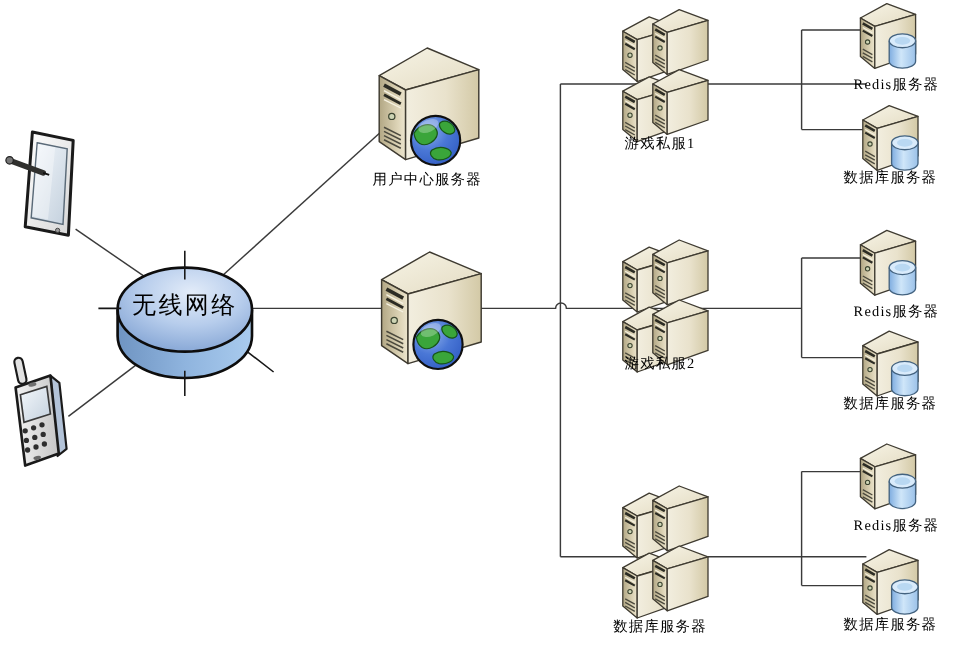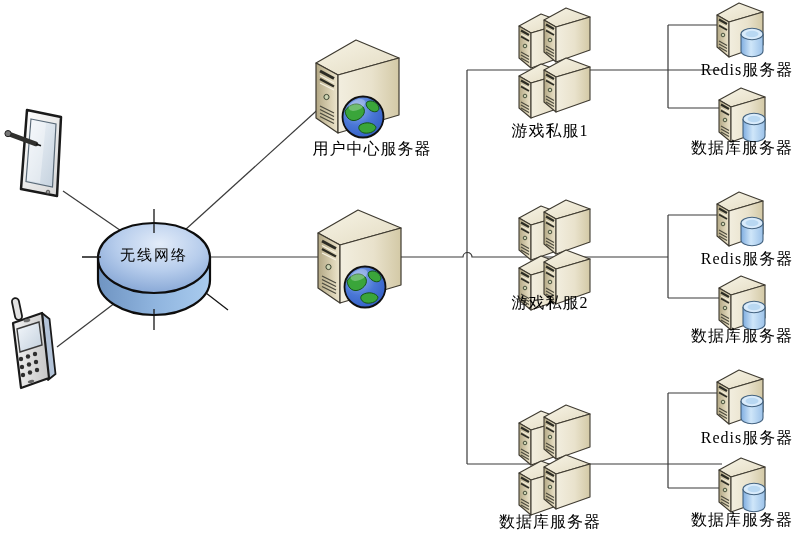--- a/index.html
+++ b/index.html
@@ -1,21 +1,21 @@
 <!DOCTYPE html>
 <html><head>
 <meta charset="utf-8">
 <style>
   html,body{margin:0;padding:0;background:#fff;}
   .stage{position:relative;width:800px;height:543px;background:#ffffff;overflow:hidden;
          font-family:"Liberation Serif","DejaVu Serif",serif;}
   .stage svg{position:absolute;left:0;top:0;}
-  .lbl{position:absolute;transform:translateX(-50%);font-size:16px;line-height:18px;
+  .lbl{position:absolute;transform:translateX(-50%);font-size:12px;line-height:18px;
        color:#000;letter-spacing:1px;white-space:nowrap;}
-  .lbl.big{font-size:15px;letter-spacing:2px;}
+  .lbl.big{font-size:20px;letter-spacing:2px;}
 </style>
 </head>
 <body>
 
 <div class="stage">
 <svg width="800" height="543" viewBox="0 0 800 543">
   <defs>
     <linearGradient id="gTop" x1="0" y1="0" x2="1" y2="1">
       <stop offset="0" stop-color="#f7f4e6"></stop>
           <stop offset="1" stop-color="#e3dbc2"></stop>
@@ -198,23 +198,23 @@
       </g>
   <g transform="translate(716,370)">
         <use href="#dbsrv"></use>
       </g>
   <g transform="translate(718,458)">
         <use href="#dbsrv"></use>
       </g>
 </svg>
 
 <div class="lbl big" style="left:154px;top:246px">无线网络</div>
-<div class="lbl" style="left:372px;top:140px">用户中心服务器</div>
-
-<div class="lbl" style="left:550px;top:122px">游戏私服1</div>
+<div class="lbl" style="left:356px;top:140px">用户中心服务器</div>
+
+<div class="lbl" style="left:550px;top:110px">游戏私服1</div>
 <div class="lbl" style="left:550px;top:294px">游戏私服2</div>
 <div class="lbl" style="left:550px;top:513px">数据库服务器</div>
 
 <div class="lbl" style="left:747px;top:61px">Redis服务器</div>
 <div class="lbl" style="left:742px;top:139px">数据库服务器</div>
 <div class="lbl" style="left:747px;top:250px">Redis服务器</div>
 <div class="lbl" style="left:742px;top:327px">数据库服务器</div>
 <div class="lbl" style="left:747px;top:429px">Redis服务器</div>
 <div class="lbl" style="left:742px;top:511px">数据库服务器</div>
 </div>

